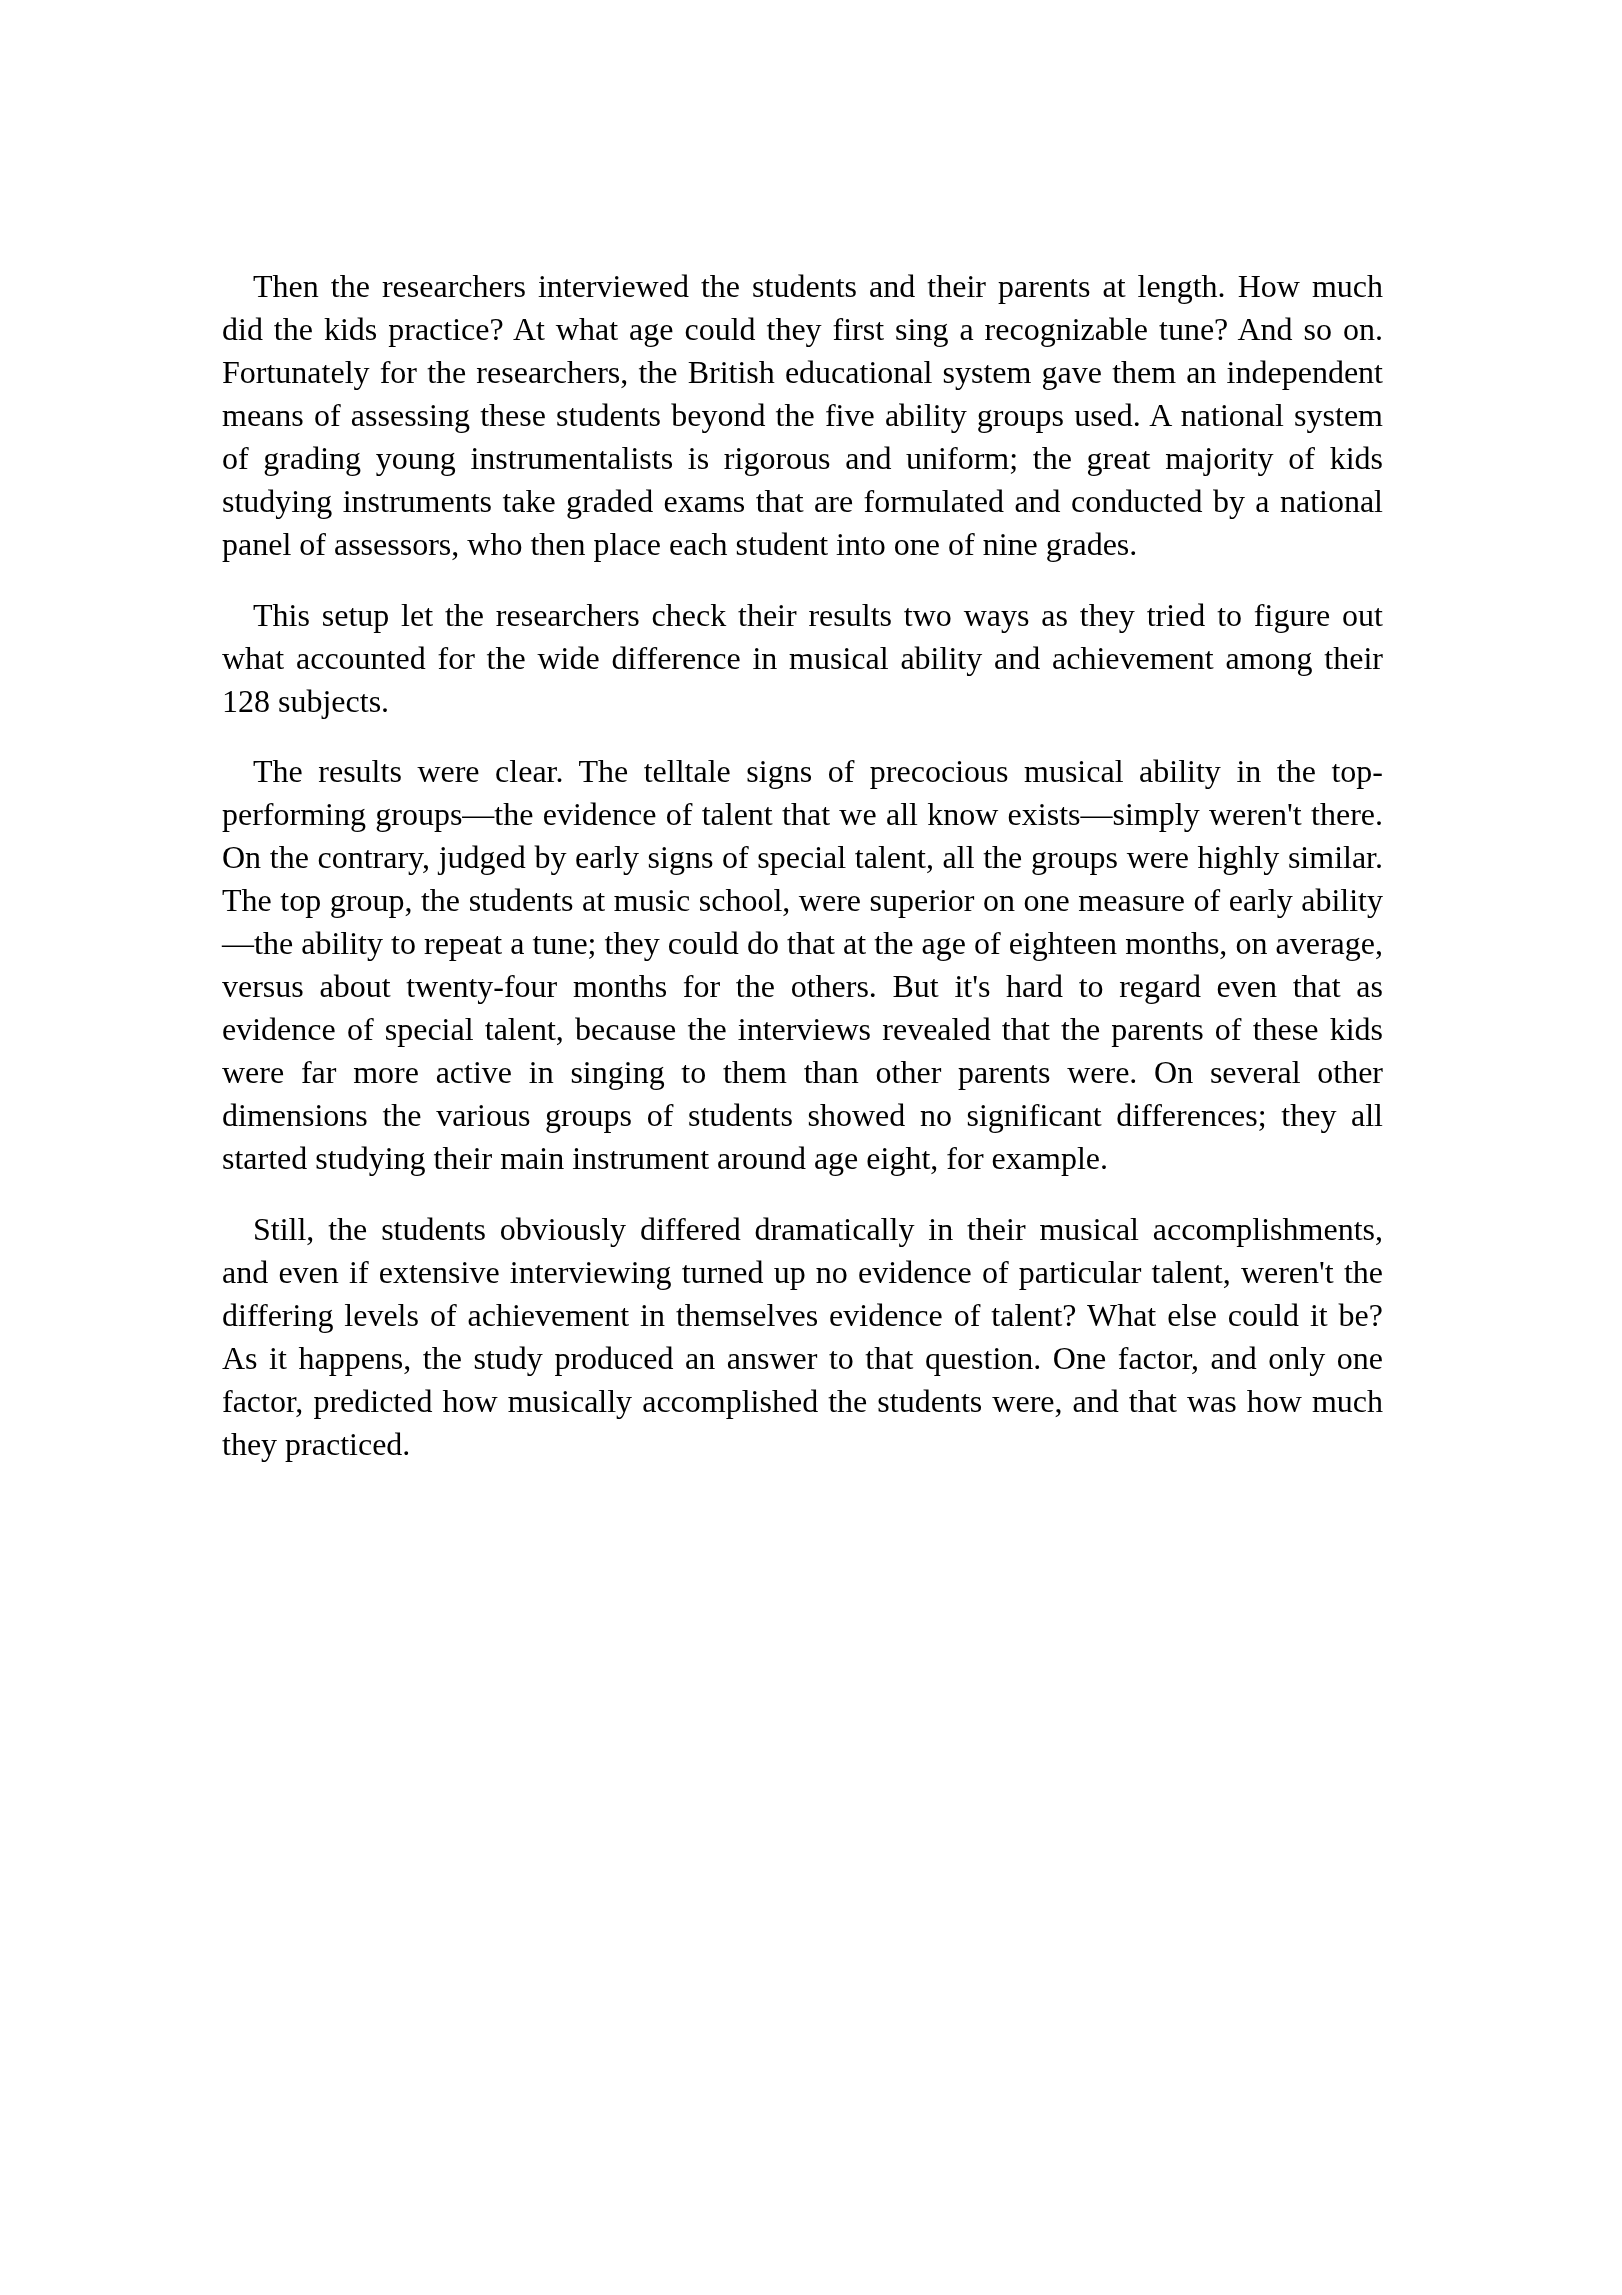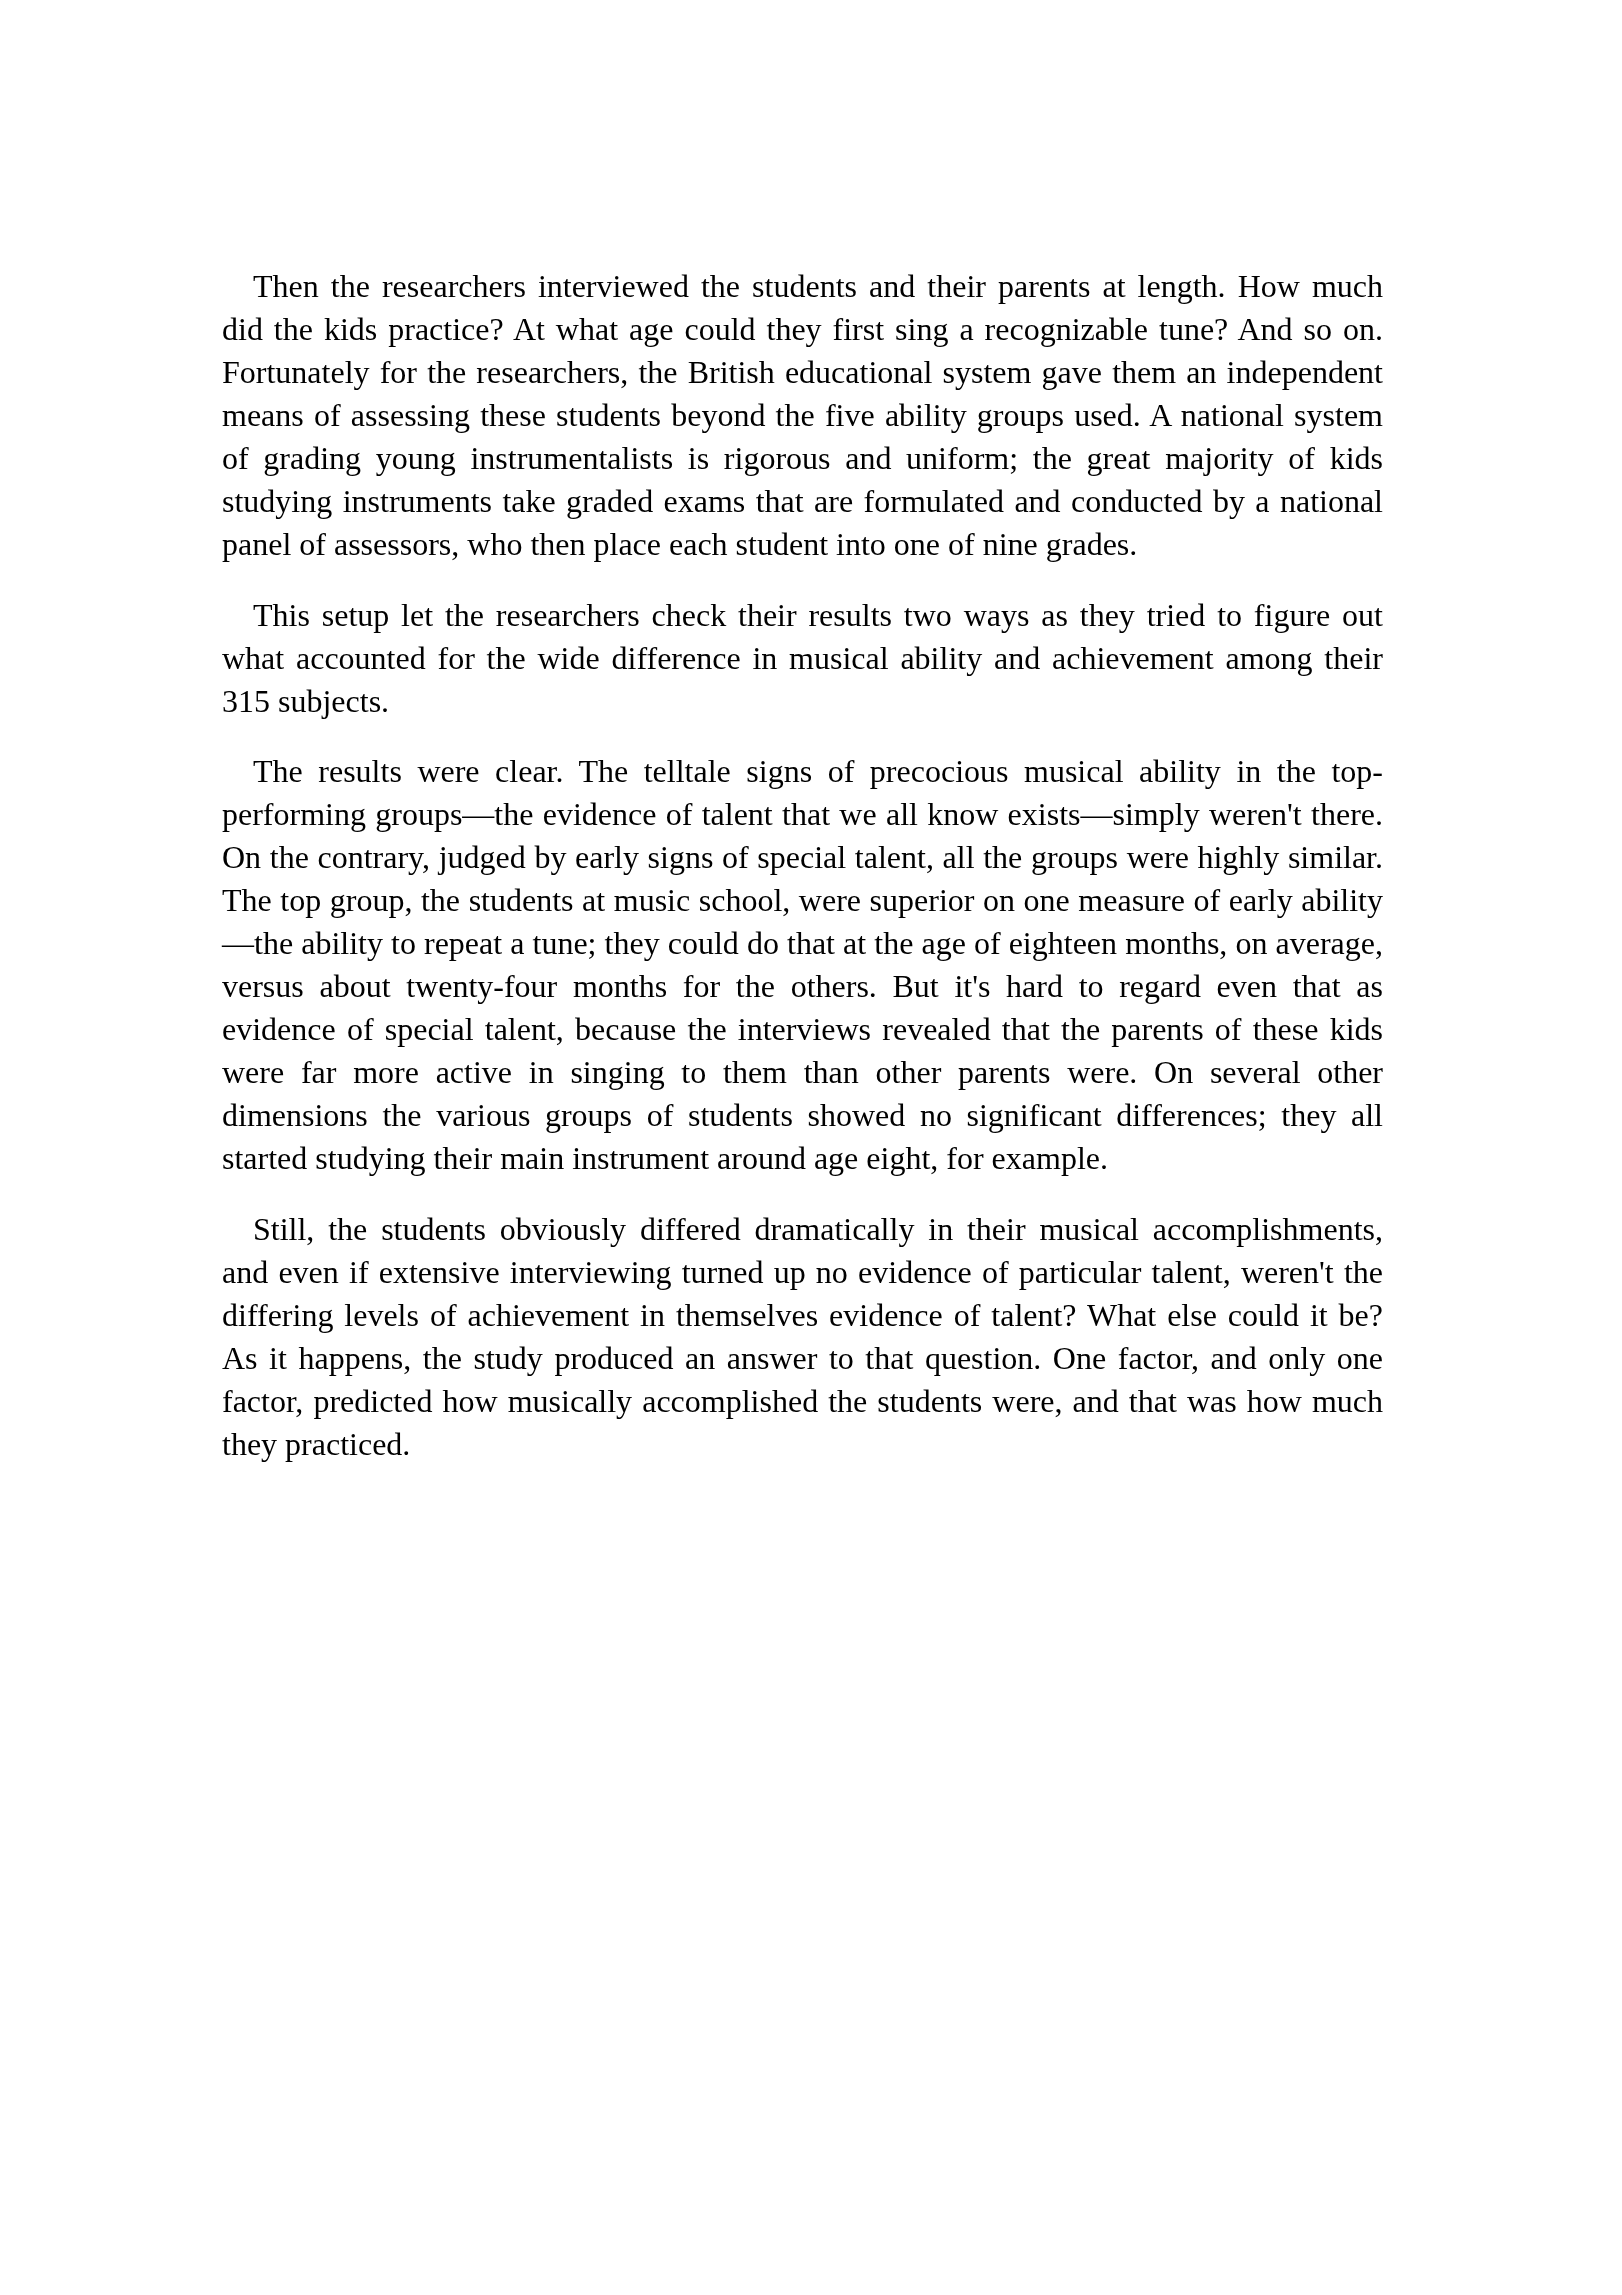--- a/index.html
+++ b/index.html
@@ -36,18 +36,18 @@
   p.body-par:last-child {
     margin-bottom: 12px;
   }
 </style>
 </head>
 <body>
 
 <div class="page">
   <div class="text-column">
     <p class="body-par">Then the researchers interviewed the students and their parents at length. How much did the kids practice? At what age could they first sing a recognizable tune? And so on. Fortunately for the researchers, the British educational system gave them an independent means of assessing these students beyond the five ability groups used. A national system of grading young instrumentalists is rigorous and uniform; the great majority of kids studying instruments take graded exams that are formulated and conducted by a national panel of assessors, who then place each student into one of nine grades.</p>
-    <p class="body-par">This setup let the researchers check their results two ways as they tried to figure out what accounted for the wide difference in musical ability and achievement among their 315 subjects.</p>
+    <p class="body-par">This setup let the researchers check their results two ways as they tried to figure out what accounted for the wide difference in musical ability and achievement among their 128 subjects.</p>
     <p class="body-par">The results were clear. The telltale signs of precocious musical ability in the top-performing groups—the evidence of talent that we all know exists—simply weren't there. On the contrary, judged by early signs of special talent, all the groups were highly similar. The top group, the students at music school, were superior on one measure of early ability—the ability to repeat a tune; they could do that at the age of eighteen months, on average, versus about twenty-four months for the others. But it's hard to regard even that as evidence of special talent, because the interviews revealed that the parents of these kids were far more active in singing to them than other parents were. On several other dimensions the various groups of students showed no significant differences; they all started studying their main instrument around age eight, for example.</p>
     <p class="body-par">Still, the students obviously differed dramatically in their musical accomplishments, and even if extensive interviewing turned up no evidence of particular talent, weren't the differing levels of achievement in themselves evidence of talent? What else could it be? As it happens, the study produced an answer to that question. One factor, and only one factor, predicted how musically accomplished the students were, and that was how much they practiced.</p>
   </div>
 </div>
 
 
 </body></html>

